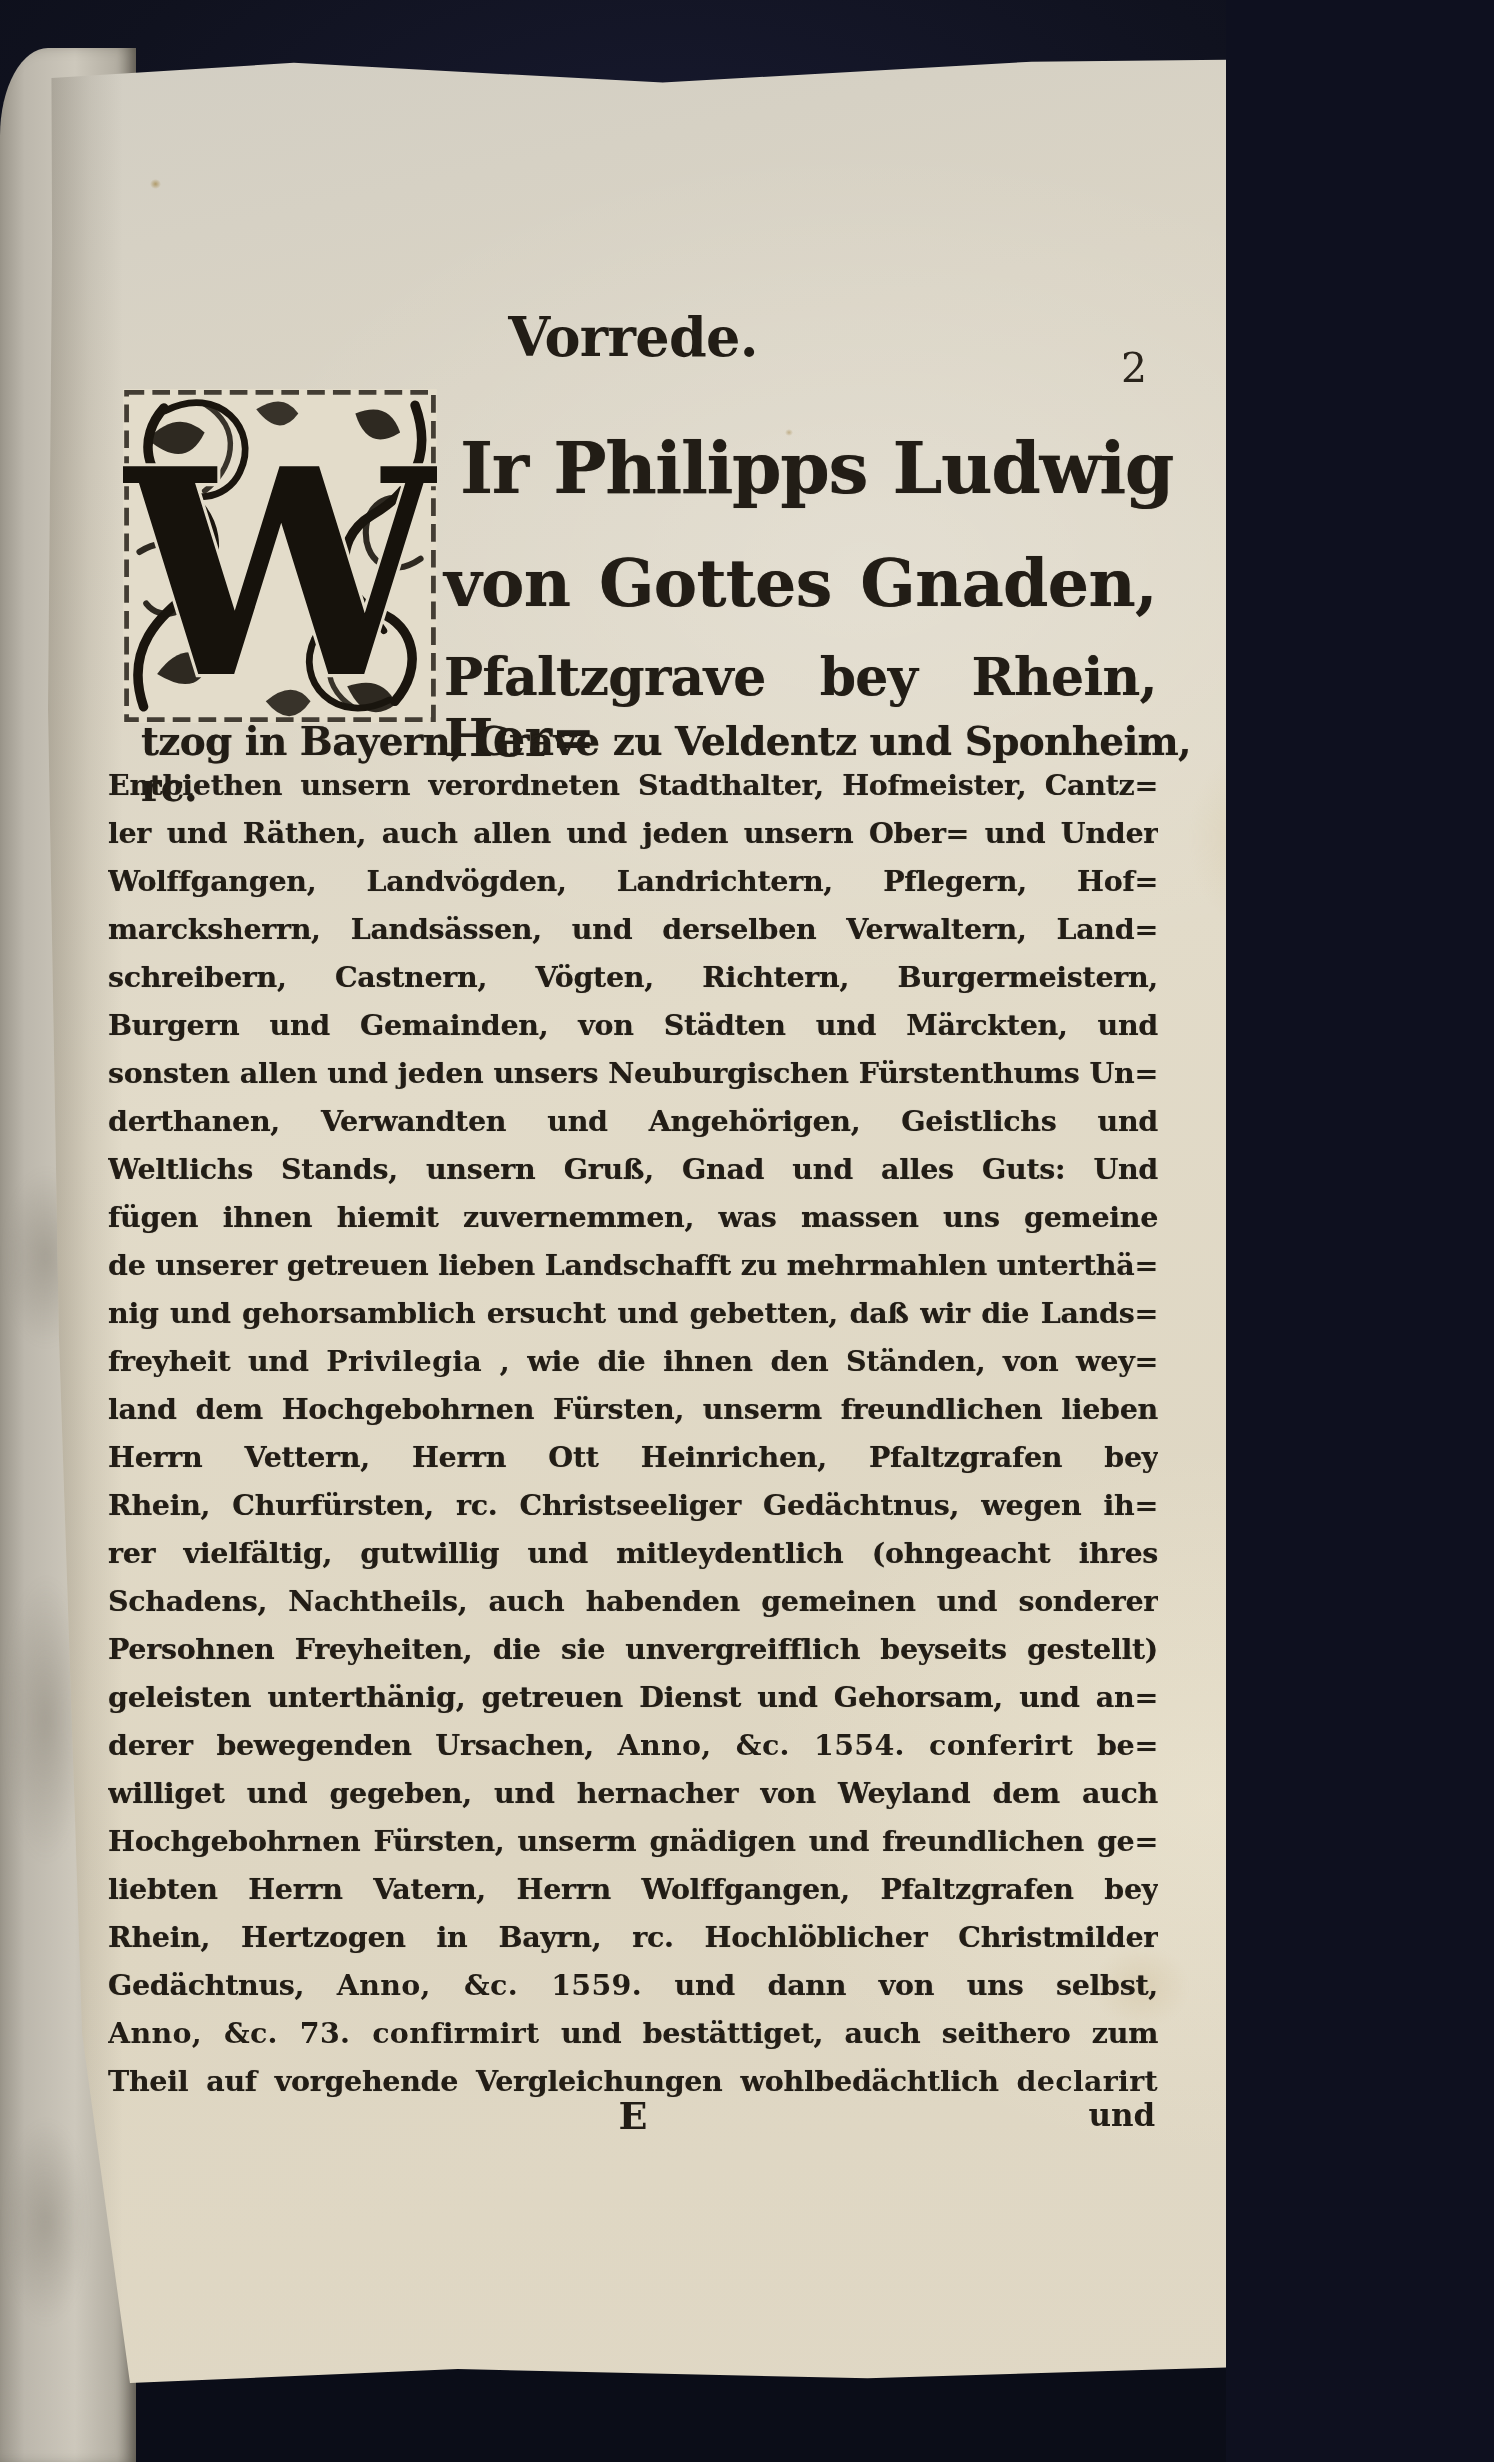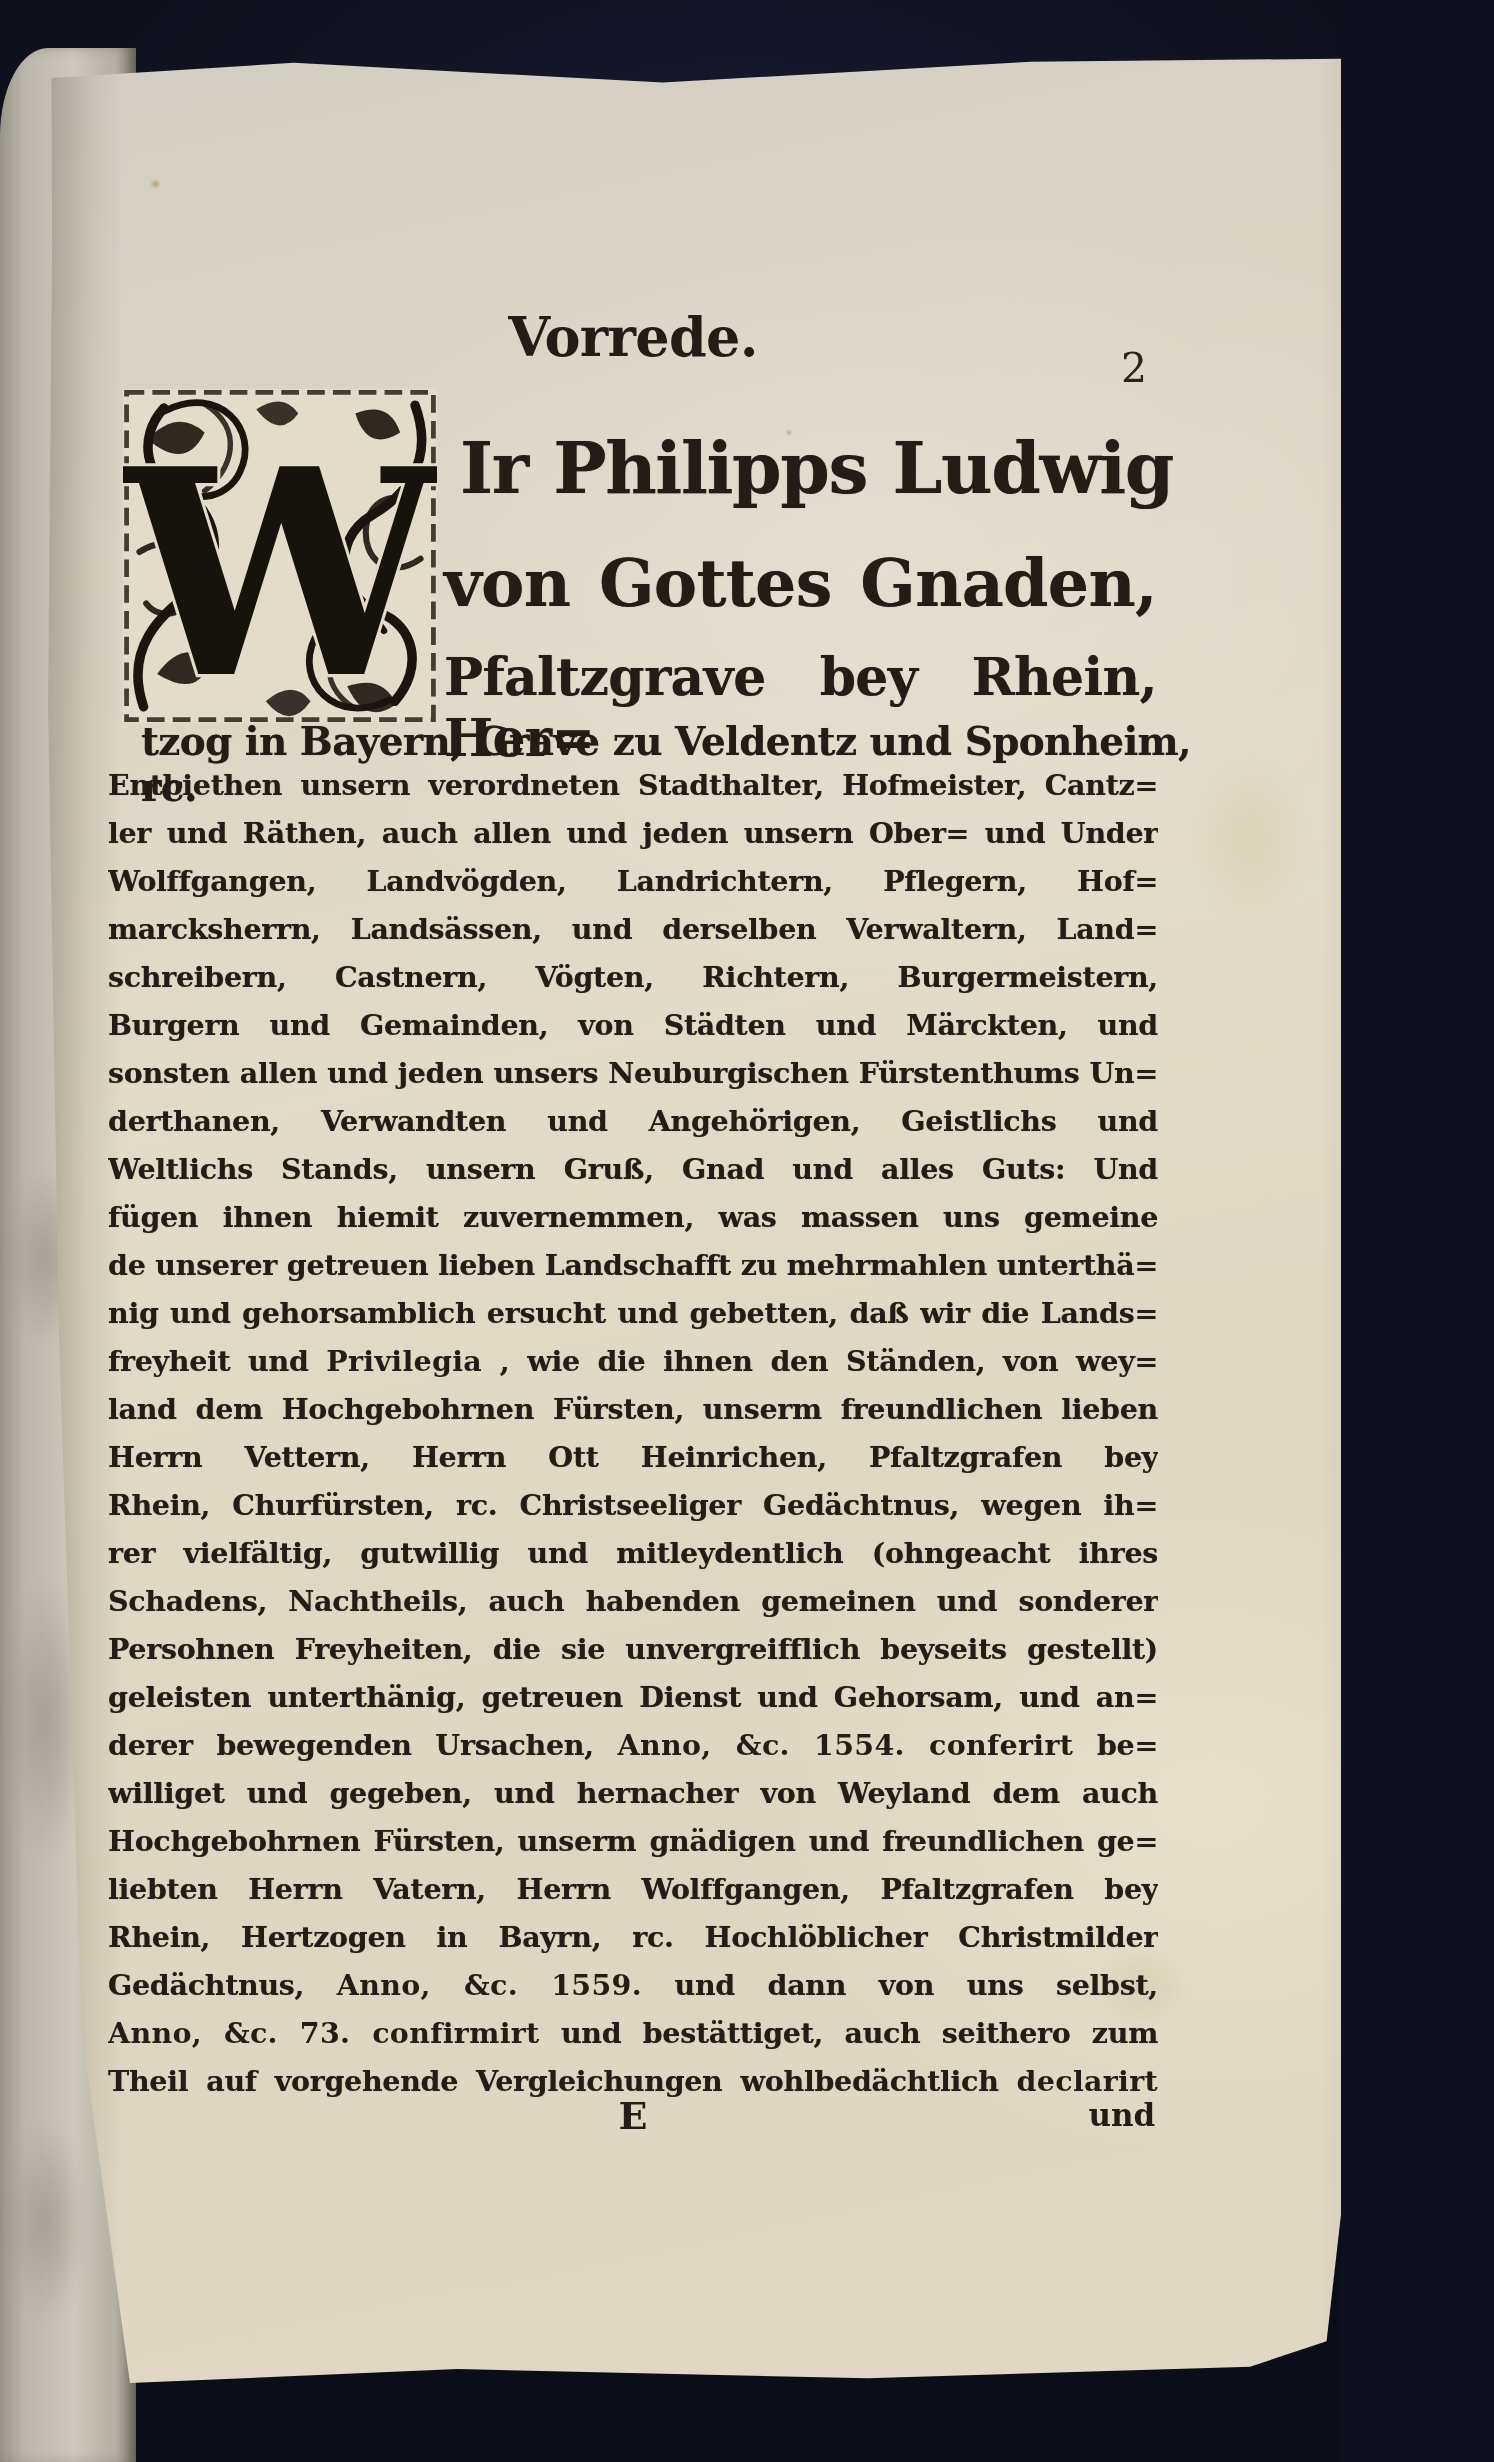--- a/index.html
+++ b/index.html
@@ -1,16 +1,16 @@
 <!DOCTYPE html>
 <html style="font-size:11px"><head>
 <meta charset="utf-8">
 <style>
   html,body{margin:0;padding:0;background:#0e101f;}
-  .scene{position:relative;width:1341px;height:2462px;background:
+  .scene{position:relative;width:1226px;height:2462px;background:
     radial-gradient(1087px 612px at 55% 8%, #181a30 0%, #10121f 55%, #0b0d18 100%);
     overflow:hidden;font-family:"DejaVu Serif","Liberation Serif",serif;}
 
   
   .under-pages{position:absolute;left:0;top:48px;width:136px;height:2415px;
     background:
       linear-gradient(90deg, #9a958a 0%, #bcb7ac 18%, #cdc8bc 55%, #b3aea2 86%, #8e897e 100%),
       linear-gradient(180deg, rgba(255,255,255,.25), rgba(0,0,0,.15));
     background-blend-mode:normal,multiply;
     border-top-left-radius:48px 88px;

